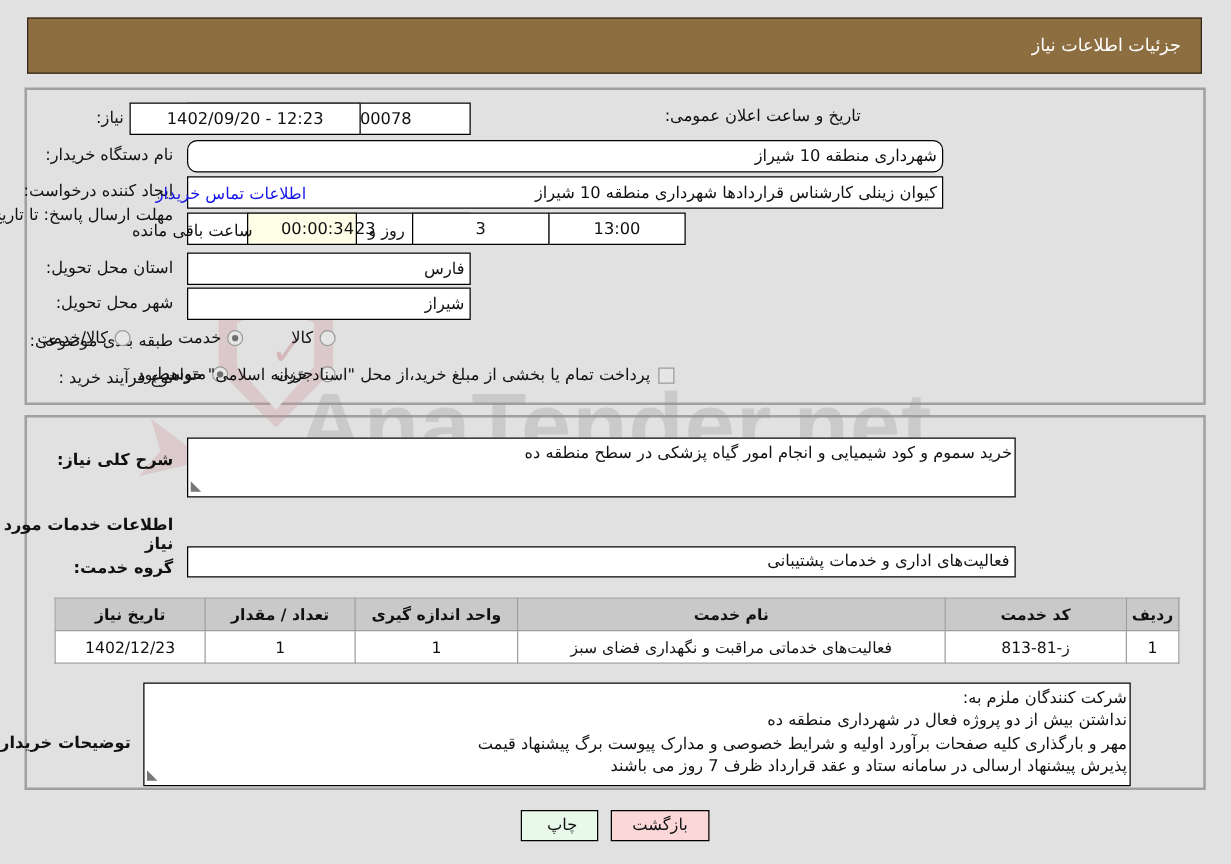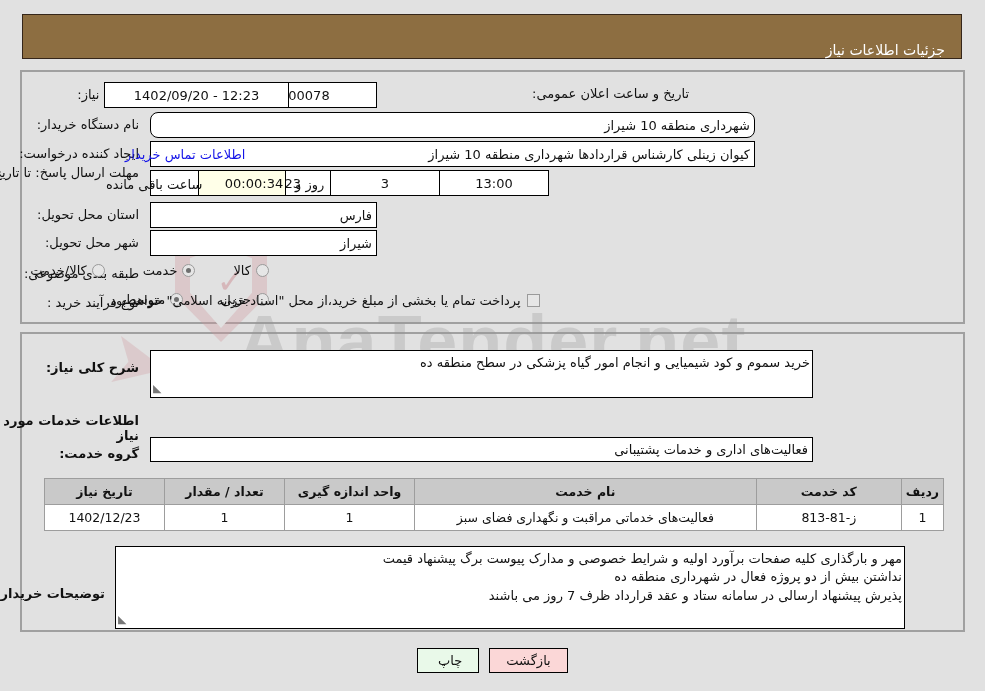--- a/index.html
+++ b/index.html
@@ -61,21 +61,21 @@
   }
 
   
   .header {
     position: absolute;
     left: 22px; top: 14px;
     width: 940px; height: 45px;
     background: #8d6e41;
     border: 1px solid #35261a;
     color: #ffffff;
-    display: flex; align-items: flex-end; justify-content: flex-start;
+    display: flex; align-items: center; justify-content: flex-start;
     padding: 0 16px;
     font-size: 14px;
     z-index: 2;
   }
 
   
   .panel {
     position: absolute;
     border: 2px solid #a0a0a0;
     background: transparent;
@@ -382,22 +382,23 @@
       <td>1</td>
       <td>1402/12/23</td>
     </tr>
   </tbody>
 </table>
 
 <div style="position:absolute; right:880px; top:583px; z-index:6;">
   <span class="lbl bold-lbl">توضیحات خریدار:</span>
 </div>
 <div class="ta" style="right:80px; top:546px; width:790px; height:83px; line-height:1.42;">
+  <div>شرکت کنندگان ملزم به:</div>
+  <div>نداشتن بیش از دو پروژه فعال در شهرداری منطقه ده</div>
   <div>مهر و بارگذاری کلیه صفحات برآورد اولیه و شرایط خصوصی و مدارک پیوست برگ پیشنهاد قیمت</div>
-  <div>نداشتن بیش از دو پروژه فعال در شهرداری منطقه ده</div>
   <div>پذیرش پیشنهاد ارسالی در سامانه ستاد و عقد قرارداد ظرف 7 روز می باشند</div>
   <span class="rs">◢</span>
 </div>
 
 <div class="btnrow">
   <div class="btn back">بازگشت</div>
   <div class="btn print">چاپ</div>
 </div>
 
 </body></html>

